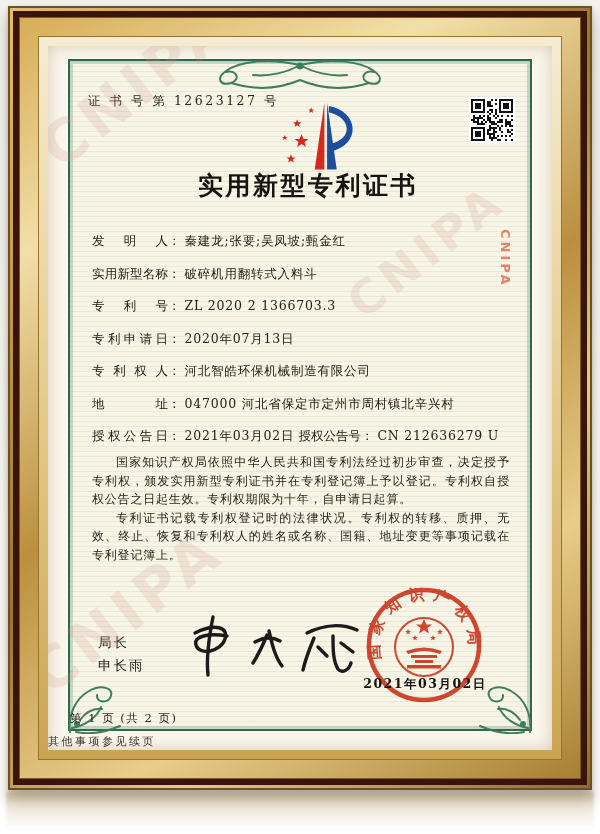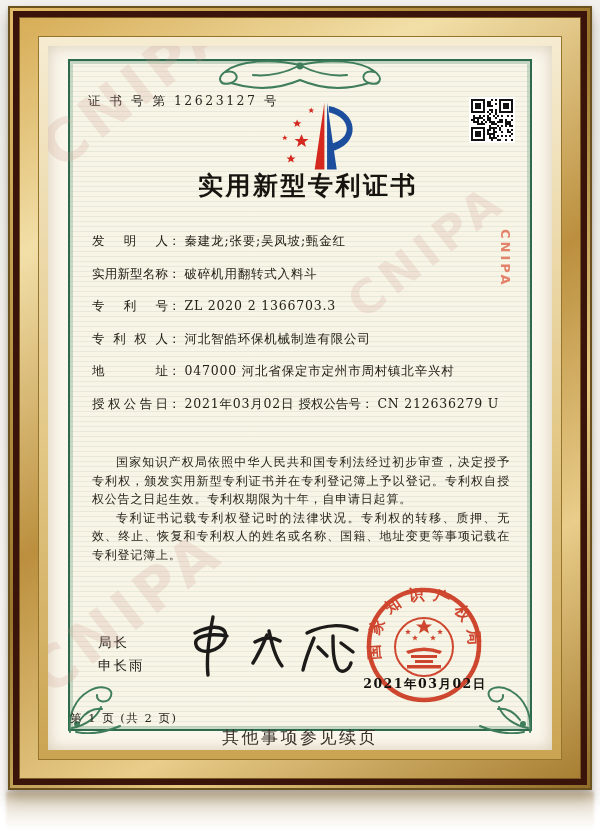--- a/index.html
+++ b/index.html
@@ -76,22 +76,22 @@
   .sig{position:absolute;left:105px;top:550px;z-index:4;}
 
   
   .seal{position:absolute;left:294px;top:524px;z-index:4;opacity:.95;mix-blend-mode:multiply;}
   .seal-date{position:absolute;left:280px;top:615px;width:150px;z-index:5;text-align:center;
              font-size:12.5px;font-weight:600;letter-spacing:1.5px;color:#14110e;}
 
   .pagefoot{position:absolute;left:0;right:0;top:650px;z-index:4;text-align:left;
             font-size:11.5px;letter-spacing:1.5px;color:#2a2521;}
 
-  .note{position:absolute;left:0;right:0;bottom:1px;z-index:2;text-align:center;
-        font-size:17px;letter-spacing:2.5px;color:#39322a;}
+  .note{position:absolute;left:0;right:0;bottom:1px;z-index:2;
+        font-size:11px;letter-spacing:2.5px;color:#39322a;}
 </style>
 </head>
 <body>
 
 <div class="scene">
 
   <div class="frame">
     <div class="f f1">
         <div class="f f2">
           <div class="f f3">
@@ -290,20 +290,24 @@
             </div>
             <div class="frow">
               <span class="flabel">实用新型名称</span><span>：</span>
               <span class="fvalue">破碎机用翻转式入料斗</span>
             </div>
             <div class="frow">
               <span class="flabel">专利号</span><span>：</span>
               <span class="fvalue">ZL 2020 2 1366703.3</span>
             </div>
             <div class="frow">
+              <span class="flabel">专利申请日</span><span>：</span>
+              <span class="fvalue">2020年07月13日</span>
+            </div>
+            <div class="frow">
               <span class="flabel">专利权人</span><span>：</span>
               <span class="fvalue">河北智皓环保机械制造有限公司</span>
             </div>
             <div class="frow">
               <span class="flabel">地址</span><span>：</span>
               <span class="fvalue">047000 河北省保定市定州市周村镇北辛兴村</span>
             </div>
             <div class="frow">
               <span class="flabel">授权公告日</span><span>：</span>
               <span class="fvalue">2021年03月02日</span>

